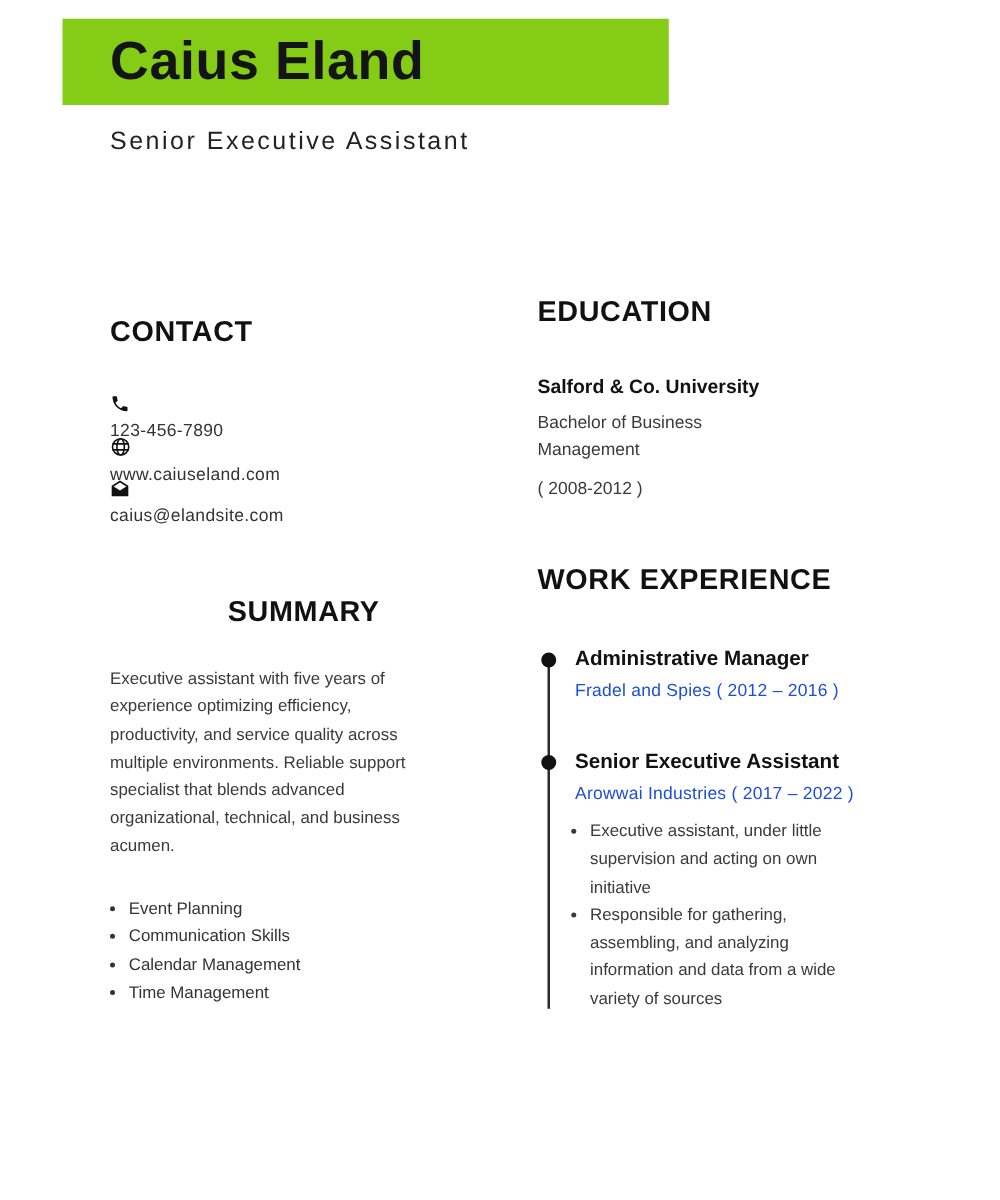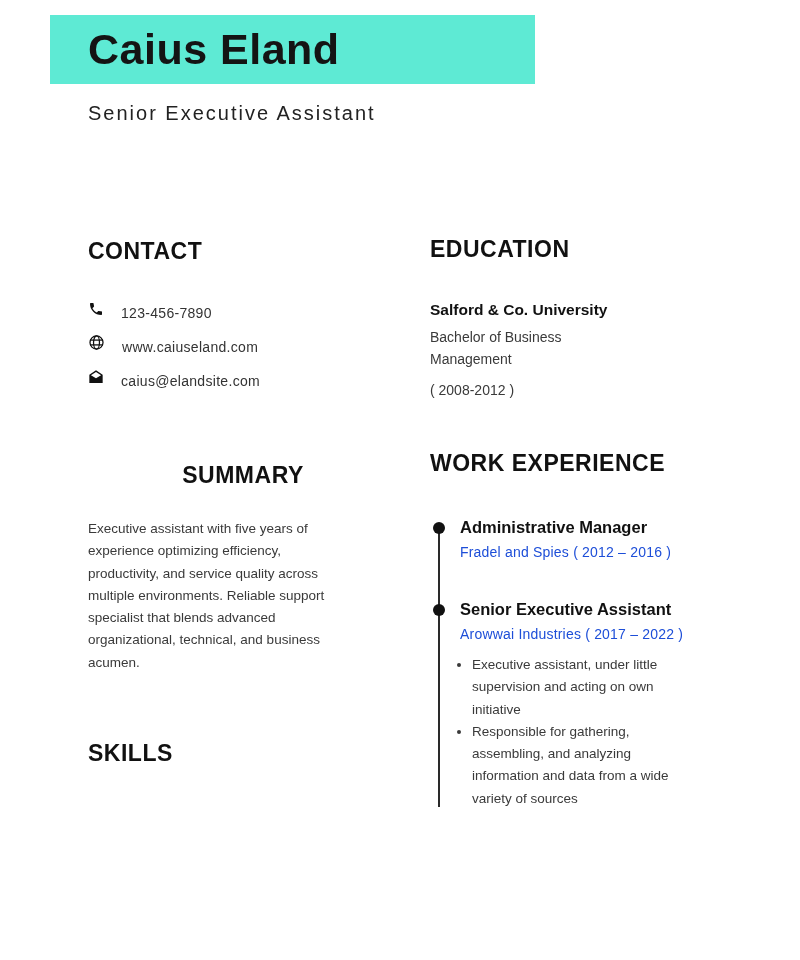--- a/index.html
+++ b/index.html
@@ -11,59 +11,59 @@
     height: 960px;
     background: #ffffff;
     overflow: hidden;
   }
 
   
   .name-band {
     position: absolute;
     left: 50px; top: 15px;
     width: 485px; height: 69px;
-    background: #5eead4;
+    background: #84cc16;
     display: flex;
     align-items: center;
   }
   .name {
     padding-left: 38px;
     font-size: 43px;
     font-weight: 700;
     letter-spacing: 0.5px;
     color: #141414;
   }
   .subtitle {
     position: absolute;
     left: 88px; top: 102px;
     font-size: 20px;
     font-weight: 400;
     letter-spacing: 2px;
     color: #222222;
   }
 
   
-  .col-left  { position: absolute; left: 88px;  top: 238px; width: 310px; }
+  .col-left  { position: absolute; left: 88px;  top: 252px; width: 310px; }
   .col-right { position: absolute; left: 430px; top: 236px; width: 320px; }
 
   h2.section-heading {
     font-size: 23px;
     font-weight: 700;
     letter-spacing: 0.5px;
     color: #111111;
   }
 
   
   .contact-list { margin-top: 36px; }
   .contact-row {
     display: flex;
-    align-items: flex-end;
-    gap: 17px;
+    align-items: flex-start;
     margin-bottom: 14px;
     height: 20px;
+    flex-direction: column;
   }
   .contact-row svg { flex: 0 0 auto; }
   .contact-text {
     font-size: 14px;
     color: #333333;
     letter-spacing: 0.3px;
   }
 
   
   .summary-heading { margin-top: 73px; text-align: center; }
@@ -193,21 +193,26 @@
               <path d="M12 2 2 8.5V21h20V8.5L12 2zm0 2.4 7.6 4.9L12 14 4.4 9.3 12 4.4z"></path>
             </svg>
         </span>
         <span class="contact-text">caius@elandsite.com</span>
       </div>
     </div>
 
     <h2 class="section-heading summary-heading">SUMMARY</h2>
     <p class="summary-text">Executive assistant with five years of experience optimizing efficiency, productivity, and service quality across multiple environments. Reliable support specialist that blends advanced organizational, technical, and business acumen.</p>
 
-    <h2 class="section-heading skills-heading">SKILLS</h2>
+    <ul class="skills-list">
+      <li>Event Planning</li>
+      <li>Communication Skills</li>
+      <li>Calendar Management</li>
+      <li>Time Management</li>
+    </ul>
   </div>
 
   <div class="col-right">
 
     <h2 class="section-heading">EDUCATION</h2>
     <div class="edu-school">Salford &amp; Co. University</div>
     <div class="edu-degree">Bachelor of Business Management</div>
     <div class="edu-dates">( 2008-2012 )</div>
 
     <h2 class="section-heading work-heading">WORK EXPERIENCE</h2>

